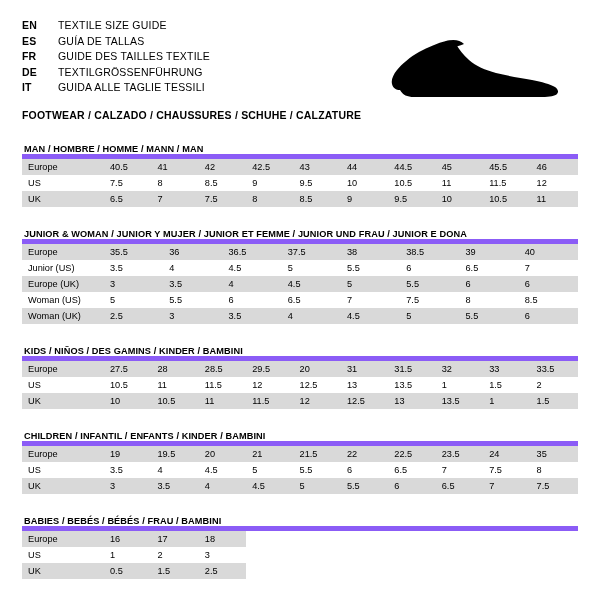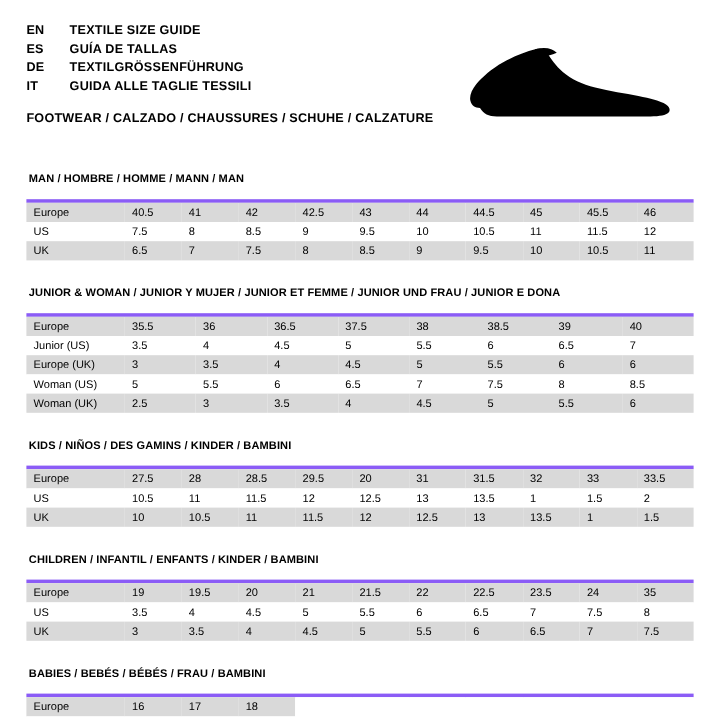--- a/index.html
+++ b/index.html
@@ -36,21 +36,21 @@
     padding: 0;
     vertical-align: top;
     white-space: nowrap;
   }
   .lang-code {
     width: 36px;
     font-weight: bold;
     letter-spacing: 0.2px;
   }
   .lang-title {
-    font-weight: bold;
+    font-weight: normal;
     letter-spacing: 0.2px;
   }
 
   .shoe-art {
     position: absolute;
     top: 16px;
     right: 8px;
     width: 190px;
     height: 70px;
   }
@@ -65,22 +65,22 @@
   
   .group {
     margin-top: 22px;
   }
   .group.first { margin-top: 30px; }
 
   .group-head {
     font-size: 9.2px;
     font-weight: bold;
     letter-spacing: 0.1px;
-    padding: 0 0 12px 2px;
-    border-bottom: 3px solid #8b5cf6;
+    padding: 0 0 0 2px;
+    border-bottom: 5px solid #8b5cf6;
   }
 
   table.size {
     border-collapse: collapse;
     width: 100%;
     table-layout: fixed;
   }
   table.size td {
     font-size: 9.2px;
     line-height: 10px;
@@ -108,20 +108,24 @@
   <div class="header">
     <table class="lang-table">
       <tbody>
           <tr>
         <td class="lang-code">EN</td>
         <td class="lang-title">TEXTILE SIZE GUIDE</td>
       </tr>
       <tr>
         <td class="lang-code">ES</td>
         <td class="lang-title">GUÍA DE TALLAS</td>
+      </tr>
+      <tr>
+        <td class="lang-code">FR</td>
+        <td class="lang-title">GUIDE DES TAILLES TEXTILE</td>
       </tr>
       <tr>
         <td class="lang-code">DE</td>
         <td class="lang-title">TEXTILGRÖSSENFÜHRUNG</td>
       </tr>
       <tr>
         <td class="lang-code">IT</td>
         <td class="lang-title">GUIDA ALLE TAGLIE TESSILI</td>
       </tr>
     </tbody>

